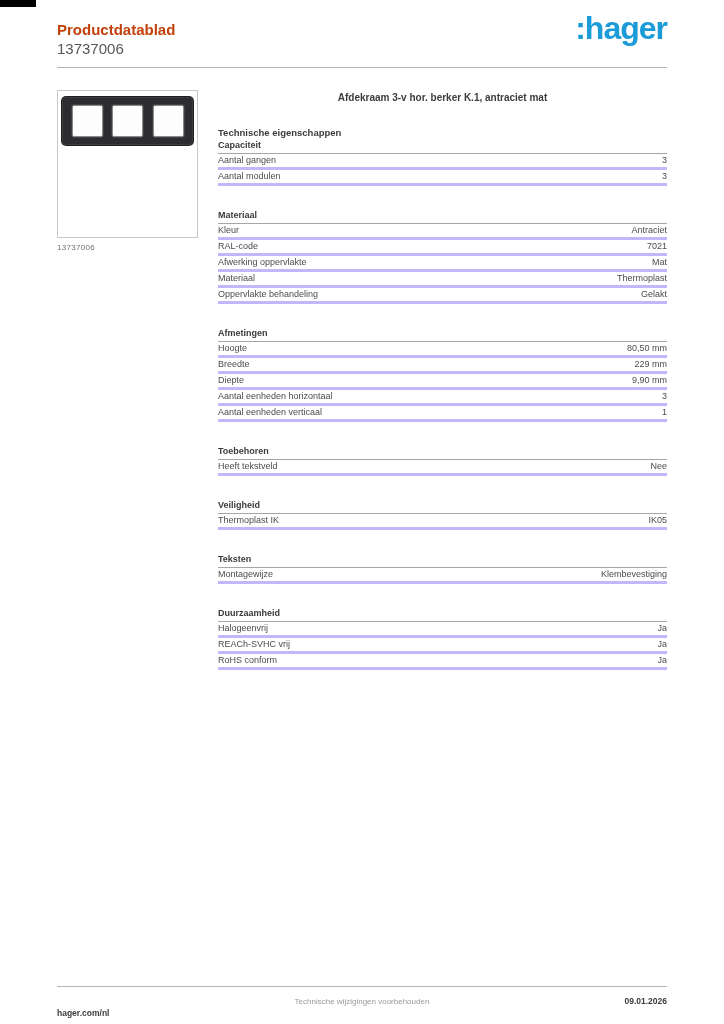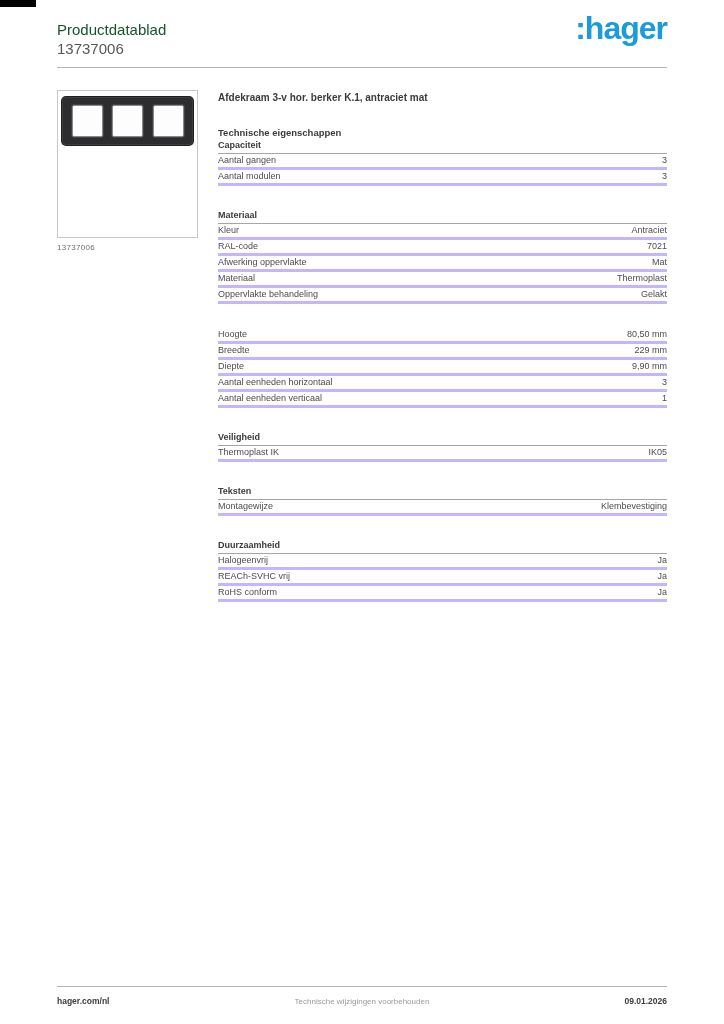--- a/index.html
+++ b/index.html
@@ -10,21 +10,21 @@
     color:#3d3d3d;
     position:relative;
     overflow:hidden;
   }
 
   
   .corner-mark { position:absolute; left:0; top:0; width:36px; height:7px; background:#000; }
 
   
   .header-block { position:absolute; left:57px; top:20px; }
-  .doc-title { font-size:15px; font-weight:normal; color:#14532d; line-height:19px; }
+  .doc-title { font-size:15px; font-weight:bold; color:#c2410c; line-height:19px; }
   .doc-code  { font-size:15px; font-weight:normal; color:#575757; line-height:19px; }
   .logo {
     position:absolute; top:10px; right:57px;
     font-size:32px; font-weight:bold; letter-spacing:-1px;
     line-height:36px; color:#1b9cd8;
   }
   .header-rule { position:absolute; left:57px; top:67px; width:610px; height:1px; background:#b4b4b4; }
 
   
   .image-box {
@@ -42,21 +42,21 @@
     border:1px solid #88888d; border-radius:2px;
     box-shadow: 0 0 0 1px #414144;
   }
   .image-caption {
     position:absolute; left:57px; top:243px;
     font-size:8px; color:#707070; letter-spacing:0.3px;
   }
 
   
   .content { position:absolute; left:218px; top:92px; width:449px; }
-  .product-name { font-size:10px; font-weight:bold; color:#3b3b3b; line-height:12px; }
+  .product-name { font-size:10px; font-weight:bold; color:#3b3b3b; line-height:12px;text-align:center; }
   .specs-heading { font-size:9.5px; font-weight:bold; color:#3b3b3b; line-height:12px; margin-top:23px; margin-bottom:1px; }
 
   .spec-section { margin-top:24px; }
   .spec-section:first-child { margin-top:0; }
   .spec-section-title {
     font-size:9px; font-weight:bold; color:#3b3b3b;
     line-height:10px; padding-bottom:3px;
     border-bottom:1px solid #a6a6a6;
   }
   .spec-row {
@@ -64,21 +64,21 @@
     height:13px; line-height:13px;
     border-bottom:3px solid #c4b5fd;
     font-size:9px; color:#4c4c4c;
   }
   .spec-label { white-space:nowrap; }
   .spec-value { white-space:nowrap; text-align:right; color:#4c4c4c; }
 
   
   .footer-rule { position:absolute; left:57px; top:986px; width:610px; height:1px; background:#b4b4b4; }
   .footer { position:absolute; left:57px; top:996px; width:610px; height:14px; }
-  .footer-left  { position:absolute; left:0; top:0; font-size:8.5px; font-weight:bold; color:#3b3b3b; }
+  .footer-left  { position:absolute; left:0; top:12px; font-size:8.5px; font-weight:bold; color:#3b3b3b; }
   .footer-center{ position:absolute; left:0; right:0; top:1px; text-align:center; font-size:8px; color:#9a9a9a; }
   .footer-right { position:absolute; right:0; top:0; font-size:8.5px; font-weight:bold; color:#3b3b3b; }
 </style>
 </head>
 <body>
 
 <div class="corner-mark"></div>
 
 <div class="header-block">
   <div class="doc-title">Productdatablad</div>
@@ -141,20 +141,21 @@
   </div>
 
   <div class="spec-row">
     <span class="spec-label">Oppervlakte behandeling</span>
     <span class="spec-value">Gelakt</span>
   </div>
 </div>
   </section>
 
   <section class="spec-section">
+    <div class="spec-section-title">Afmetingen</div>
     <div class="spec-rows">
   <div class="spec-row">
     <span class="spec-label">Hoogte</span>
     <span class="spec-value">80,50 mm</span>
   </div>
 
   <div class="spec-row">
     <span class="spec-label">Breedte</span>
     <span class="spec-value">229 mm</span>
   </div>
@@ -169,20 +170,29 @@
     <span class="spec-value">3</span>
   </div>
 
   <div class="spec-row">
     <span class="spec-label">Aantal eenheden verticaal</span>
     <span class="spec-value">1</span>
   </div>
 </div>
   </section>
 
+  <section class="spec-section">
+    <div class="spec-section-title">Toebehoren</div>
+    <div class="spec-rows">
+  <div class="spec-row">
+    <span class="spec-label">Heeft tekstveld</span>
+    <span class="spec-value">Nee</span>
+  </div>
+</div>
+  </section>
 
   <section class="spec-section">
     <div class="spec-section-title">Veiligheid</div>
     <div class="spec-rows">
 
   <div class="spec-row">
     <span class="spec-label">Thermoplast IK</span>
     <span class="spec-value">IK05</span>
   </div>
 </div>

